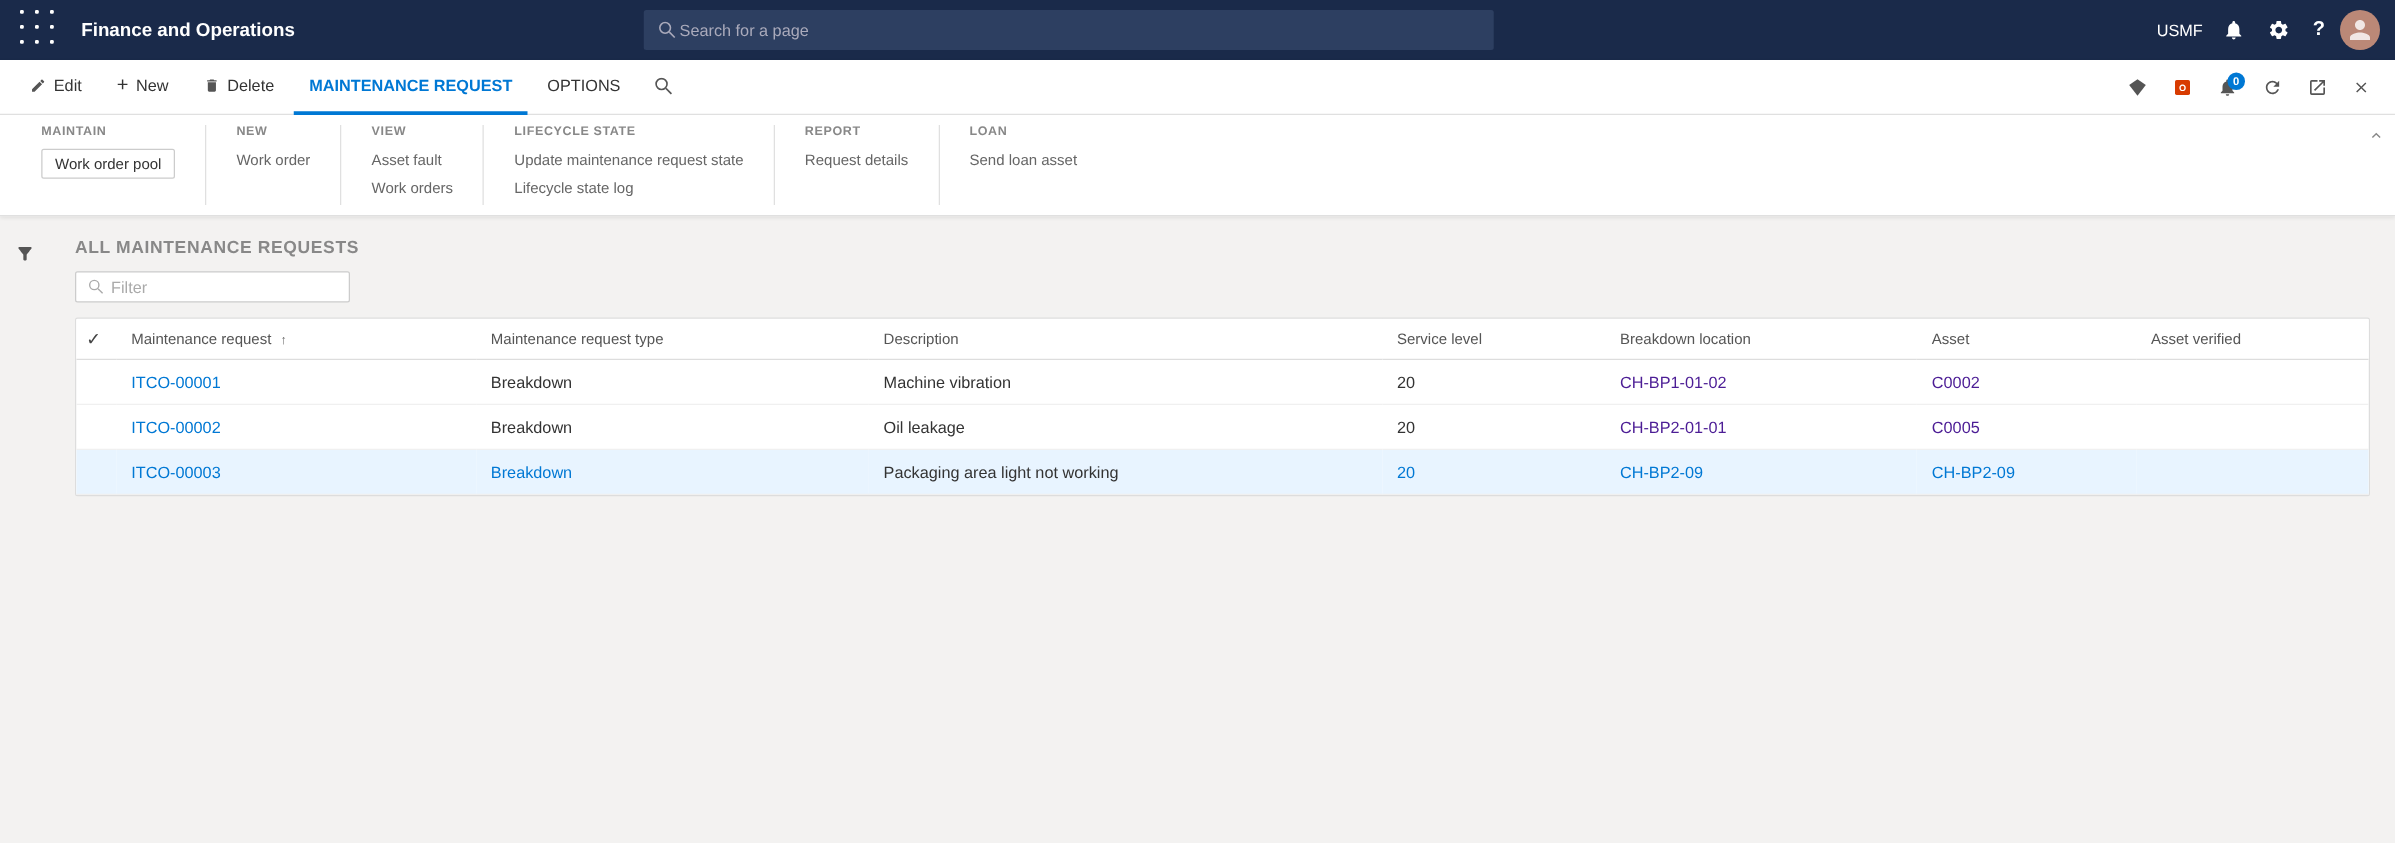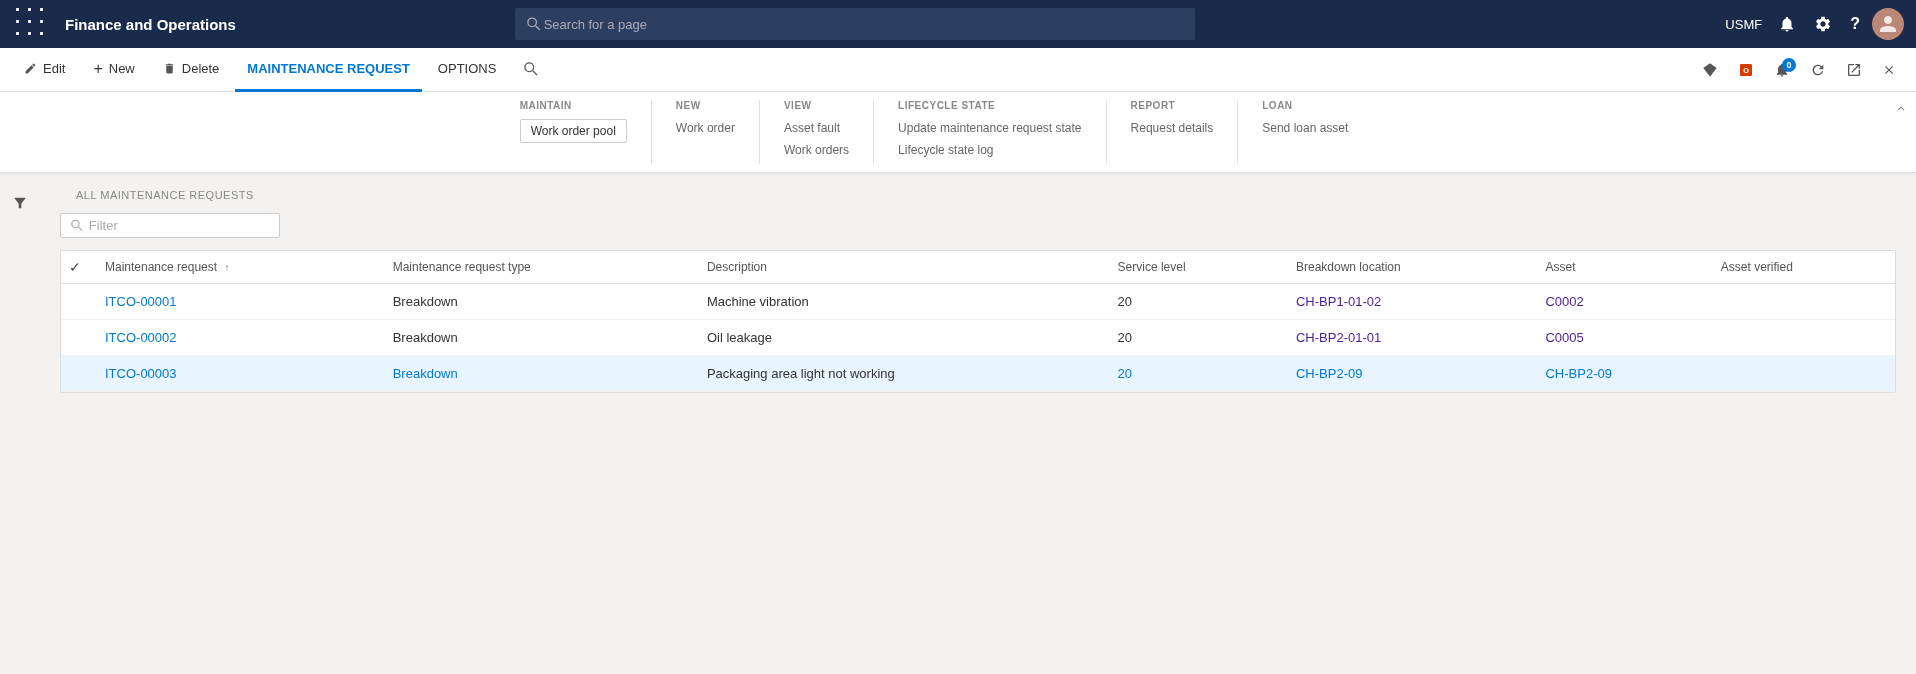--- a/index.html
+++ b/index.html
@@ -157,24 +157,23 @@
       display: flex;
       align-items: center;
       justify-content: center;
       font-weight: bold;
     }
 
     
     .ribbon-content {
       display: flex;
       align-items: stretch;
-      padding: 8px 12px;
+      padding: 8px 33px;
       gap: 0;
       min-height: 80px;
-      justify-content: center;
     }
     .ribbon-group {
       display: flex;
       flex-direction: column;
       padding: 0 24px 0 0;
       margin-right: 24px;
       border-right: 1px solid #e0e0e0;
     }
     .ribbon-group:last-child { border-right: none; }
     .ribbon-group-label {
@@ -209,27 +208,26 @@
       padding: 2px 0;
       text-align: left;
       white-space: nowrap;
     }
     .ribbon-items-col {
       display: flex;
       flex-direction: column;
       gap: 4px;
     }
     .section-title {
-      font-size: 11px;
+      font-size: 14px;
       color: #888;
-      font-weight: 400;
+      font-weight: 700;
       letter-spacing: 0.5px;
       text-transform: uppercase;
       margin-bottom: 12px;
-      margin-left: 16px;
     }
     .filter-bar {
       display: flex;
       align-items: center;
       margin-bottom: 12px;
     }
     .filter-input-wrap {
       display: flex;
       align-items: center;
       background: white;

